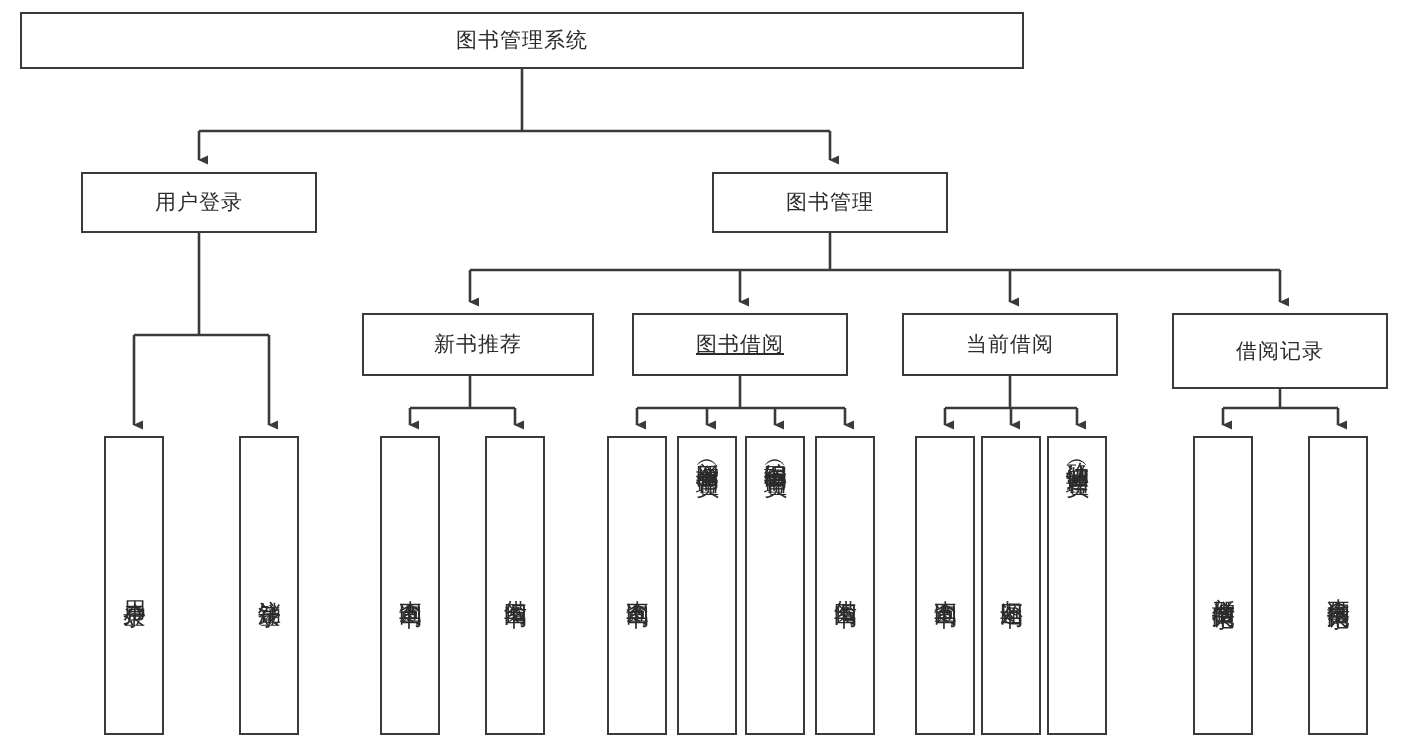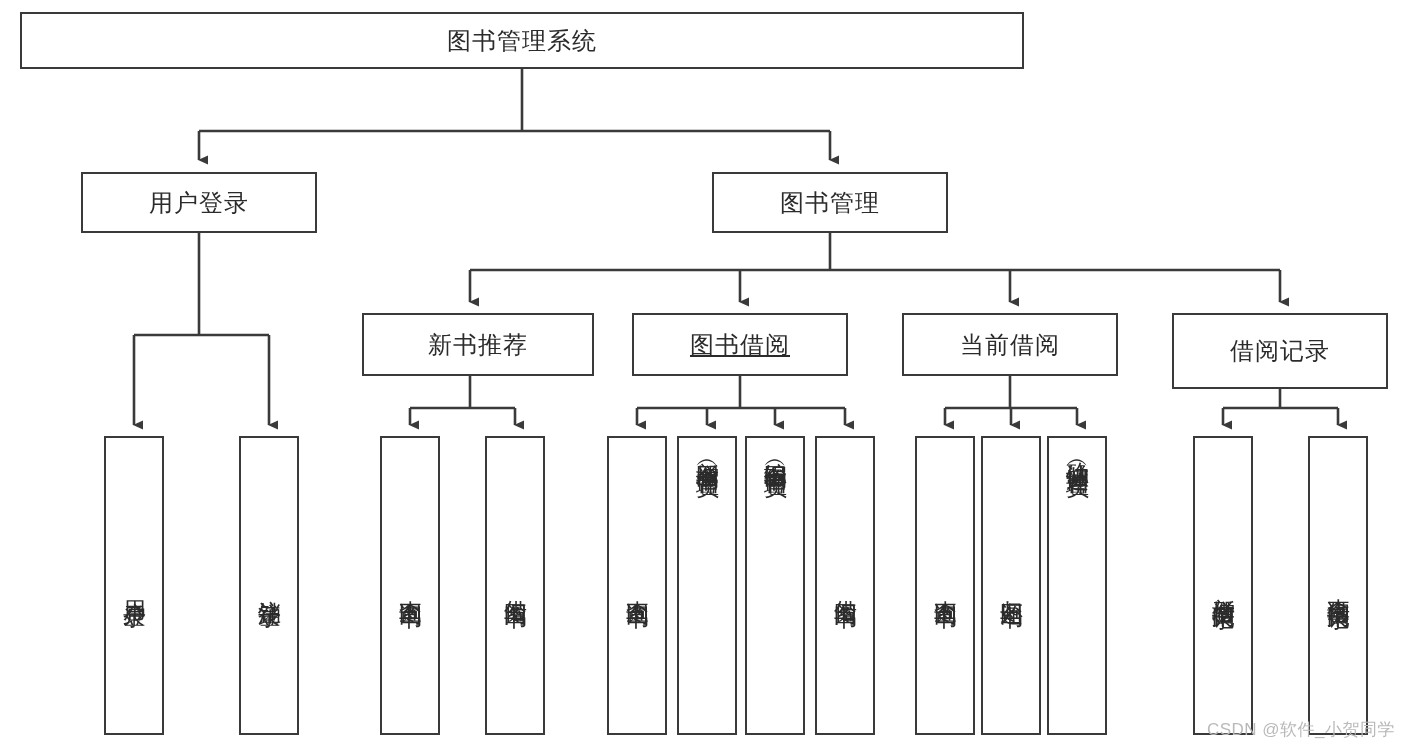--- a/index.html
+++ b/index.html
@@ -2,21 +2,21 @@
 <html><head>
 <meta charset="utf-8">
 <style>
   html,body{margin:0;padding:0;background:#ffffff;}
   body{font-family:"Liberation Sans","DejaVu Sans",sans-serif;}
   #canvas{position:relative;width:1405px;height:747px;background:#ffffff;overflow:hidden;}
   svg.wires{position:absolute;left:0;top:0;width:1405px;height:747px;pointer-events:none;}
   .node{position:absolute;box-sizing:border-box;background:#ffffff;border:2px solid #3a3a3a;
         display:flex;align-items:center;justify-content:center;color:#2b2b2b;}
   .node.lvl0{border-width:2px;}
-  .node .lbl{font-size:24px;line-height:1.25;letter-spacing:1px;white-space:nowrap;}
+  .node .lbl{font-size:21px;line-height:1.25;letter-spacing:1px;white-space:nowrap;}
   .node.leaf{}
   .node.leaf .lbl{
       writing-mode:vertical-rl;
       text-orientation:upright;
       font-size:23px;
       line-height:1.12;
       letter-spacing:2px;
       white-space:normal;
       max-height:286px;
       text-align:center;
@@ -141,15 +141,14 @@
     <span class="lbl">确认归还（管理员）</span>
   </div>
 
   <div class="node leaf" style="left:1193px;top:436px;width:60px;height:299px;">
     <span class="lbl">新增借阅记录</span>
   </div>
   <div class="node leaf" style="left:1308px;top:436px;width:60px;height:299px;">
     <span class="lbl">查询借阅记录</span>
   </div>
 
-  <div class="watermark">CSDN @软件_小贺同学</div>
 
 </div>
 
 </body></html>

